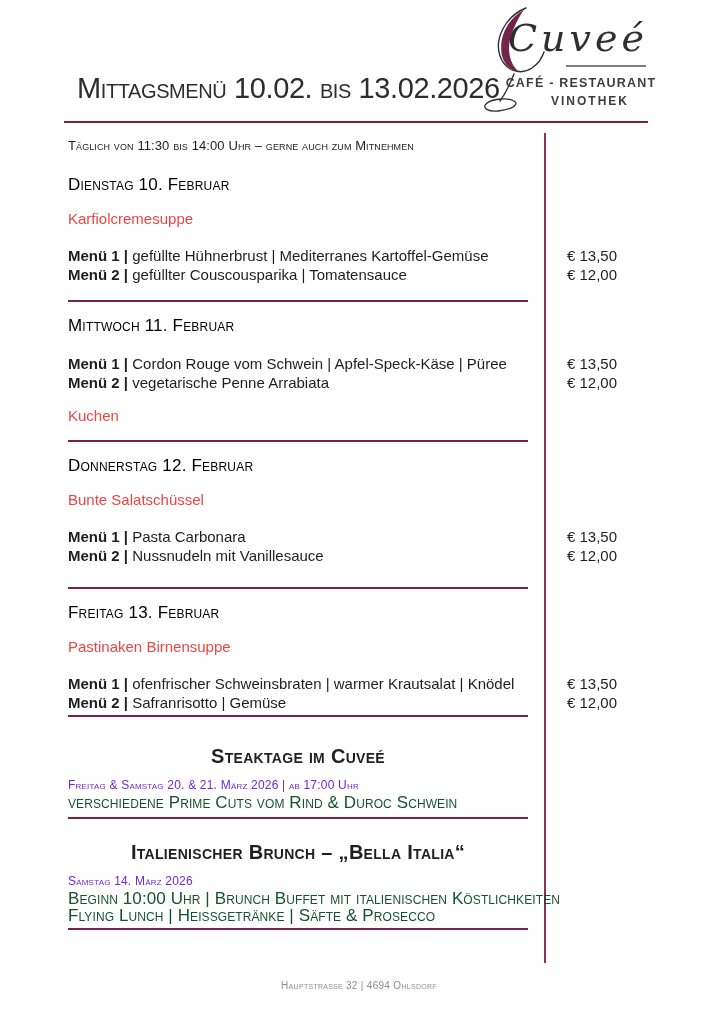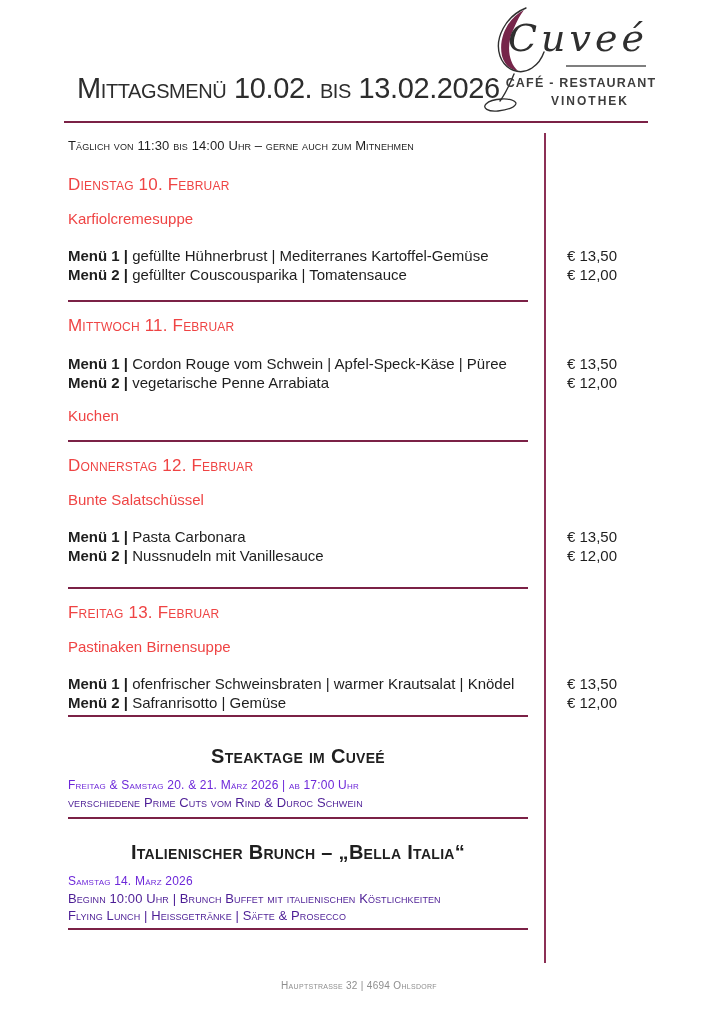--- a/index.html
+++ b/index.html
@@ -31,21 +31,21 @@
   }
 
   .content { position:absolute; left:68px; top:133px; width:562px; }
 
   .intro {
     margin-top:5px; font-size:13px; line-height:16px;
     font-variant:small-caps; color:#1e1e1e; letter-spacing:0.1px;
   }
 
   .day-heading {
-    font-size:17px; line-height:18px; color:#ef4444;
+    font-size:17px; line-height:18px; color:#000000;
     font-variant:small-caps; letter-spacing:0.2px;
   }
   .day-heading.first { margin-top:22px; }
   .day-heading.after-rule { margin-top:15px; }
 
   .note { font-size:15px; line-height:16px; color:#ef4444; }
   .note-pre { margin-top:17px; }
   .note-post { margin-top:16px; }
   .note:empty { display:none; }
 
@@ -63,21 +63,21 @@
     width:460px; text-align:center; font-weight:bold; font-size:20px;
     line-height:18px; color:#1f1f1f; font-variant:small-caps; letter-spacing:0.3px;
   }
   .event-title.steak { margin-top:30px; }
   .event-title.brunch { margin-top:24px; }
   .event-date {
     margin-top:12px; font-size:12px; line-height:17px; color:#6d28d9;
     font-variant:small-caps; letter-spacing:0.2px;
   }
   .event-line {
-    font-size:13px; line-height:17px; color:#4c1d95;
+    font-size:17px; line-height:17px; color:#14532d;
     font-variant:small-caps; letter-spacing:0.1px;
   }
   .event-rule { width:460px; height:2px; background:#7b2146; }
   .event-rule.steak { margin-top:6px; }
   .event-rule.brunch { margin-top:4px; }
 
   .footer {
     position:absolute; left:0; top:980px; width:718px; text-align:center;
     font-size:10px; color:#8e8e8e; font-variant:small-caps; letter-spacing:0.3px;
   }

